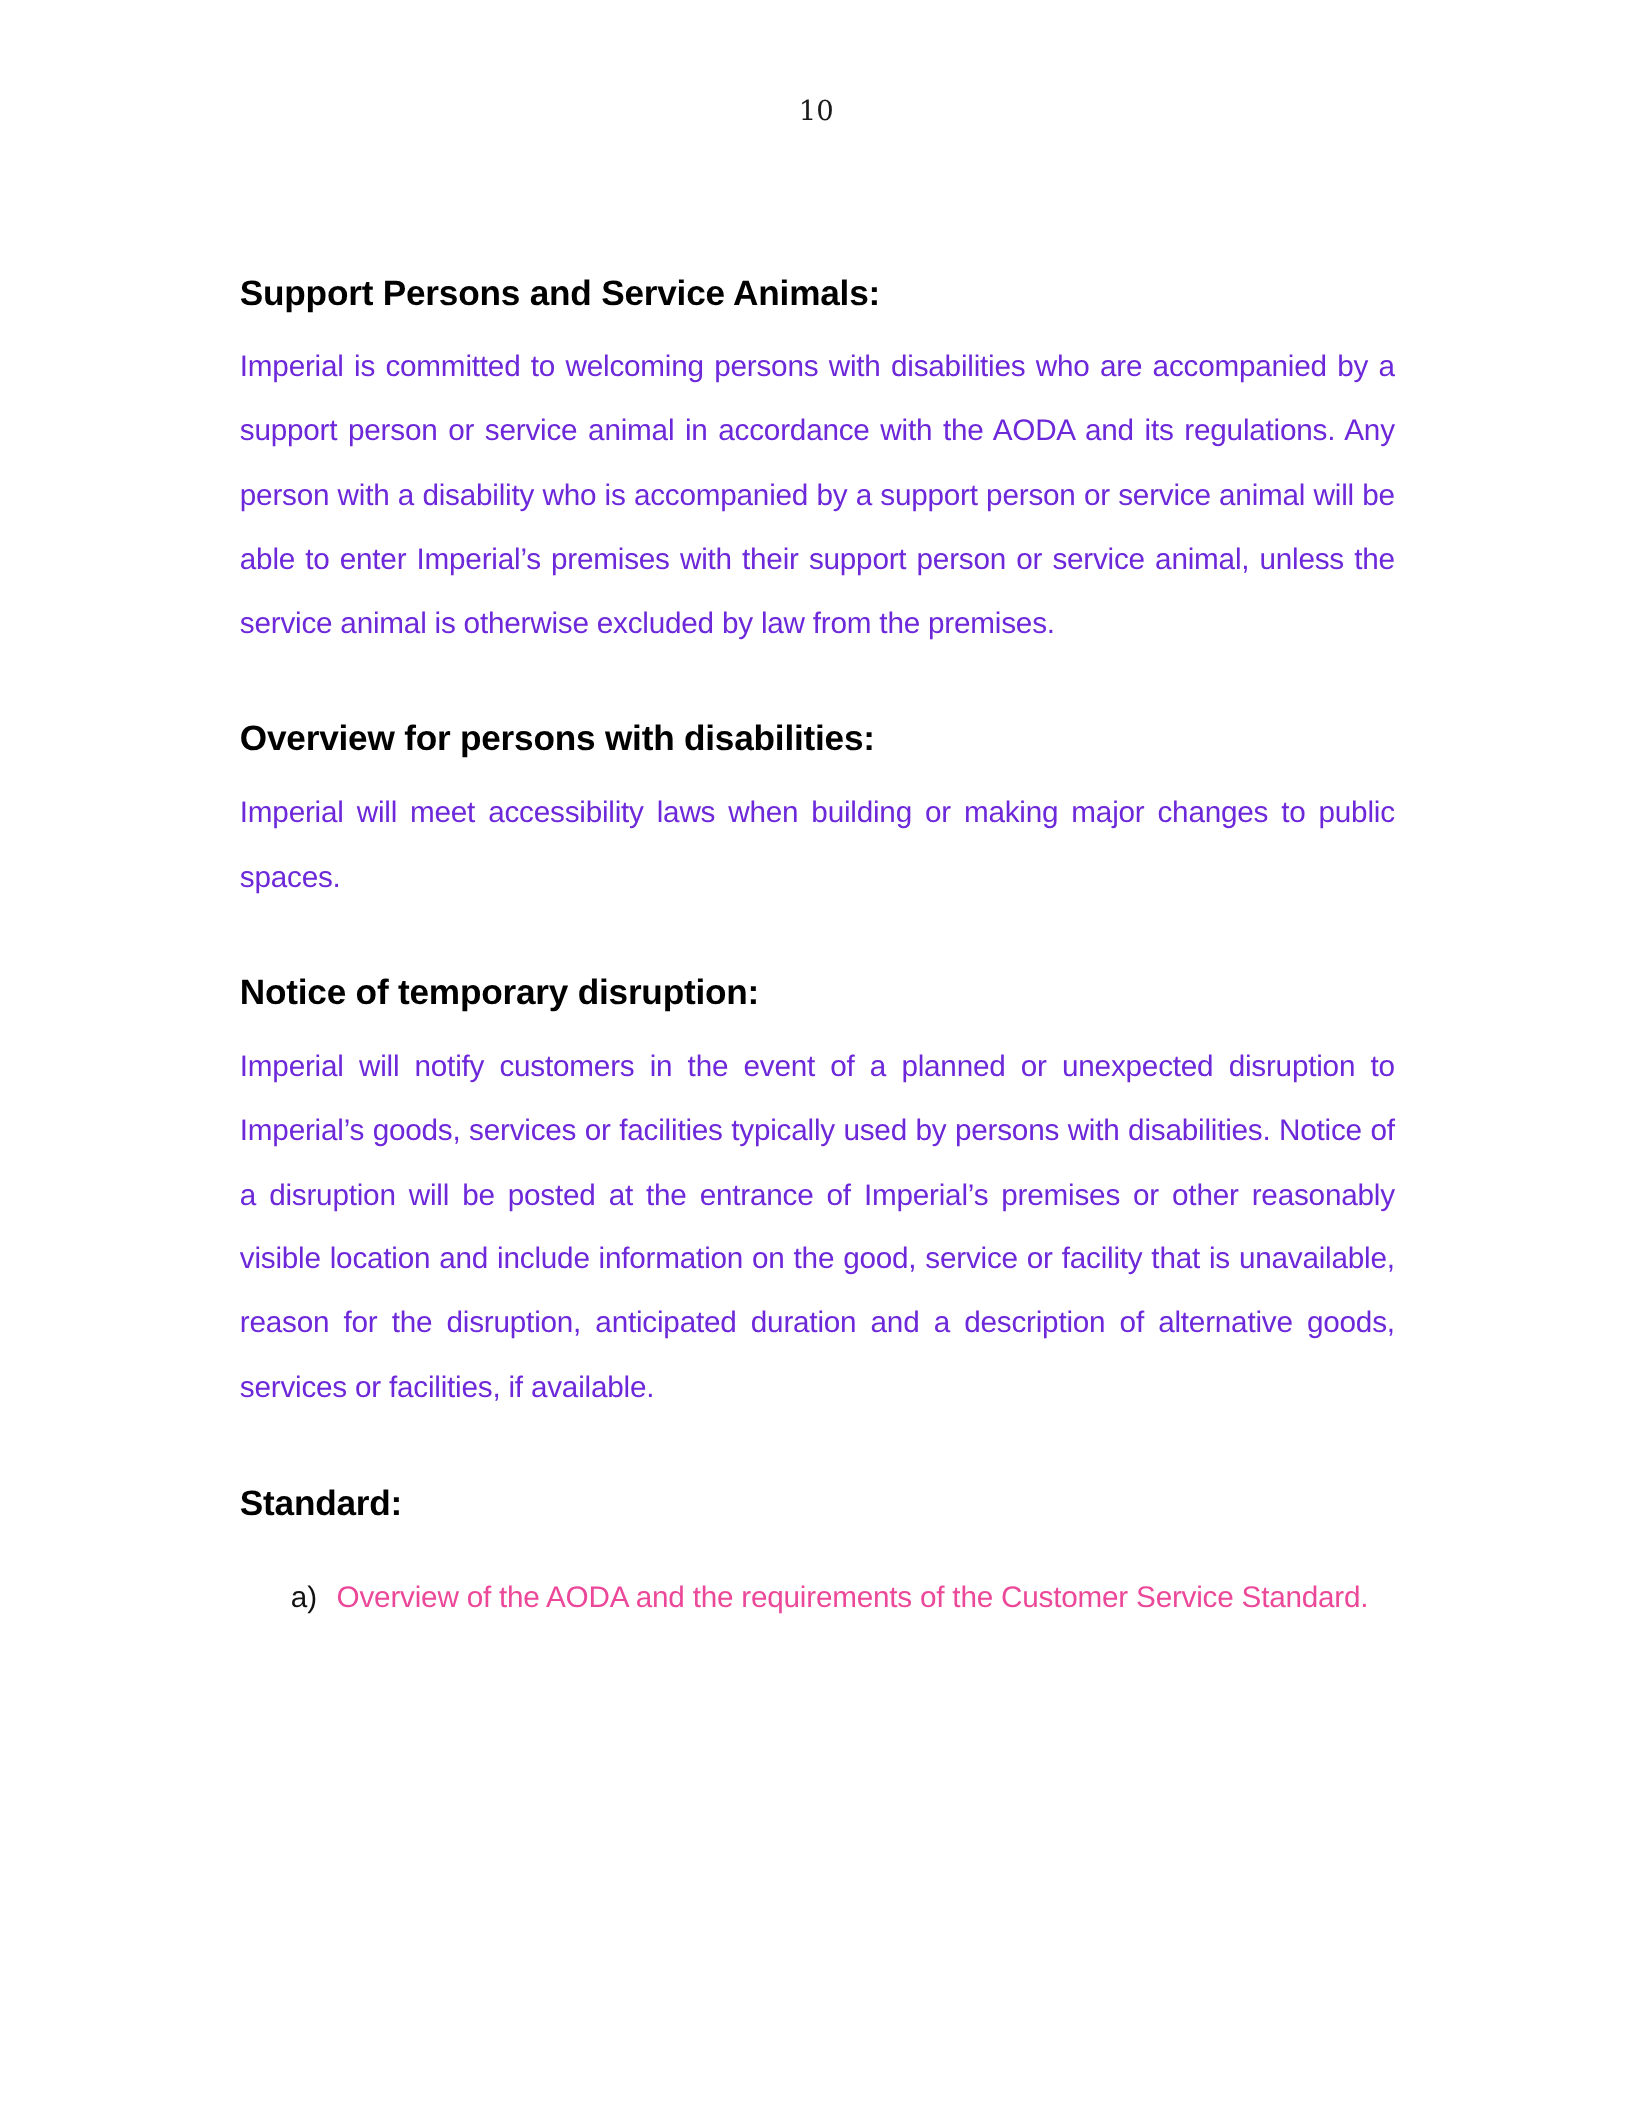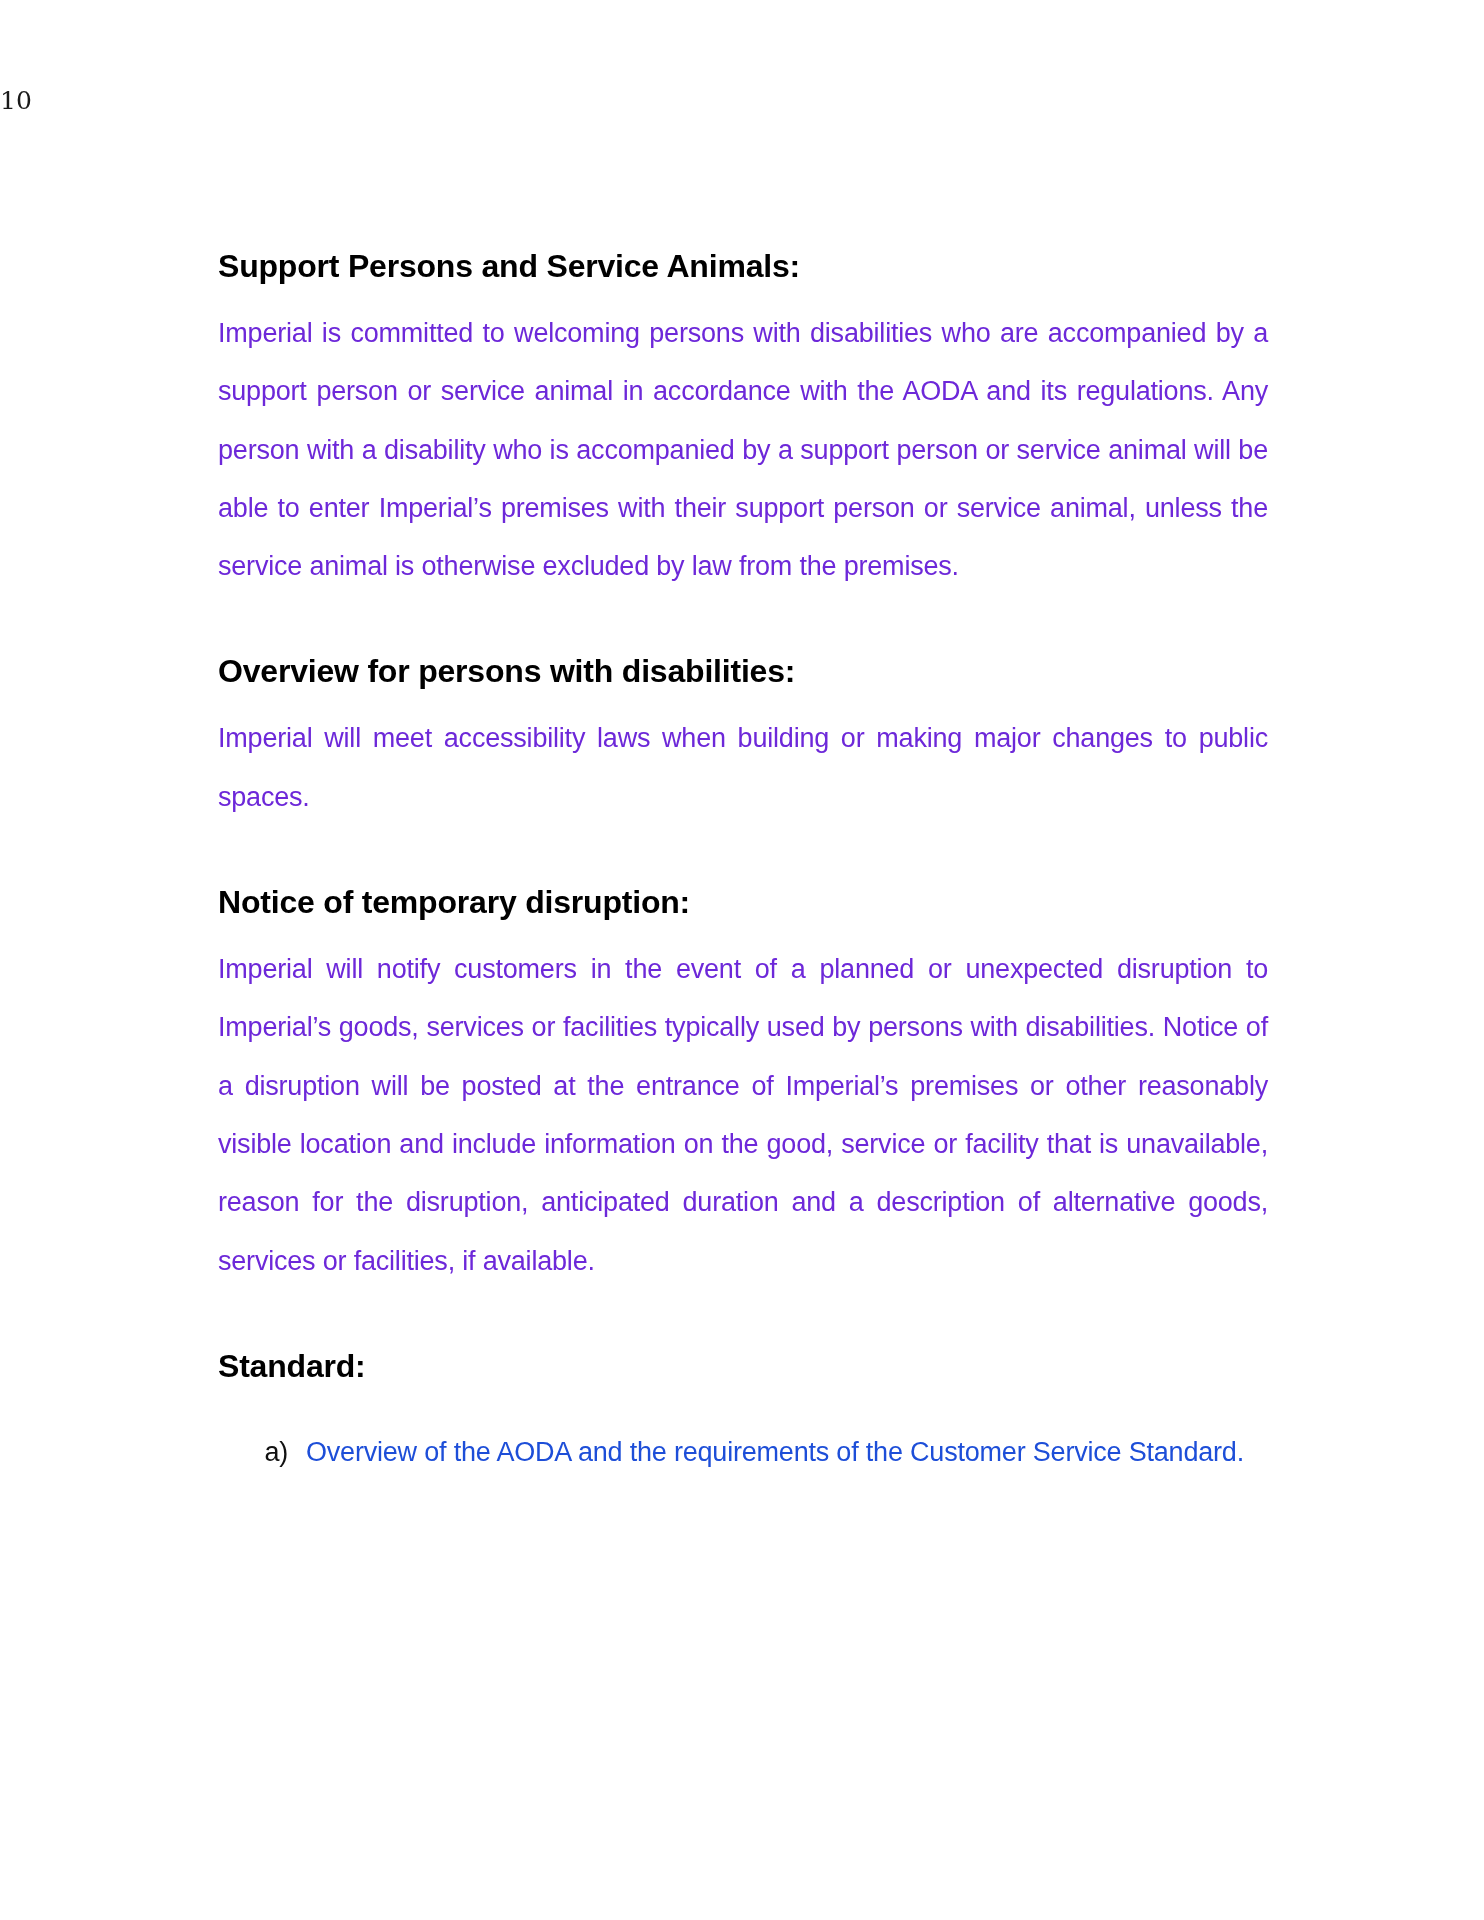--- a/index.html
+++ b/index.html
@@ -12,20 +12,21 @@
       height: 1920px;
       position: relative;
       overflow: hidden;
       color: #111111;
     }
     .page-number {
       position: absolute;
       top: 86px;
       left: 0;
       width: 1484px;
+      text-align: center;
       font-family: "DejaVu Serif", "Liberation Serif", serif;
       font-size: 25px;
       color: #1a1a1a;
     }
     .content {
       position: absolute;
       left: 218px;
       top: 246px;
       width: 1050px;
       font-family: "Liberation Sans", "DejaVu Sans", sans-serif;
@@ -65,21 +66,21 @@
       text-align: right;
       padding-right: 18px;
       box-sizing: border-box;
       line-height: 72px;
       flex: 0 0 88px;
     }
     .list-text {
       flex: 1;
       line-height: 72px;
       text-align: justify;
-      color: #1d4ed8;
+      color: #ec4899;
     }
   </style>
 </head>
 <body>
 
 <div class="page-number">10</div>
 
 <div class="content">
 
   <section class="section">

